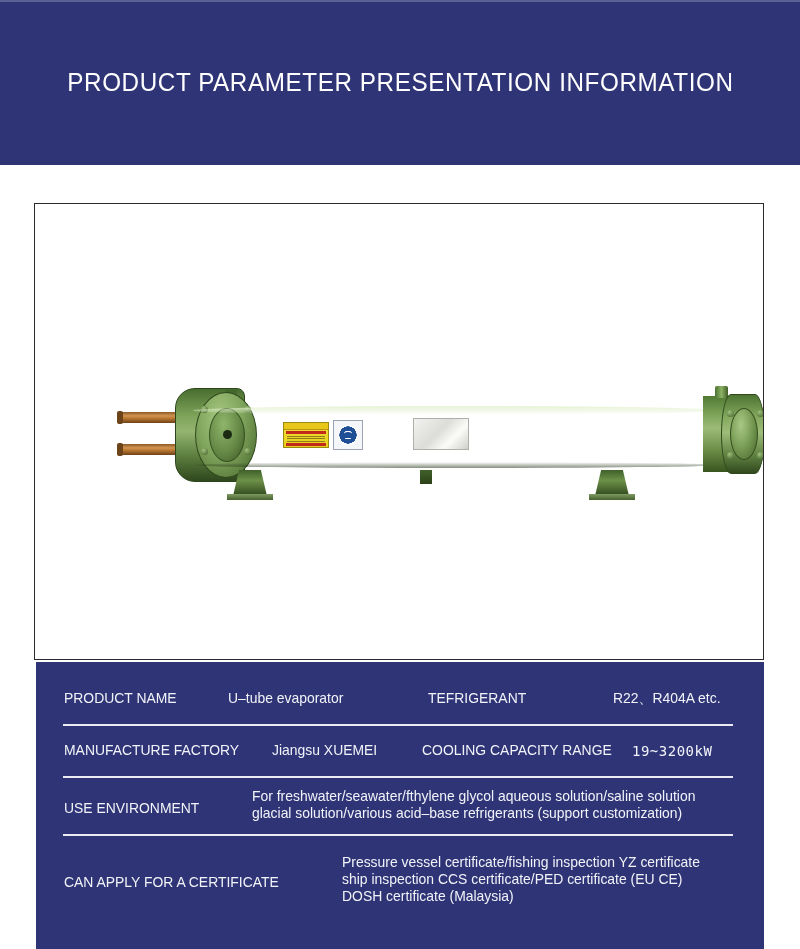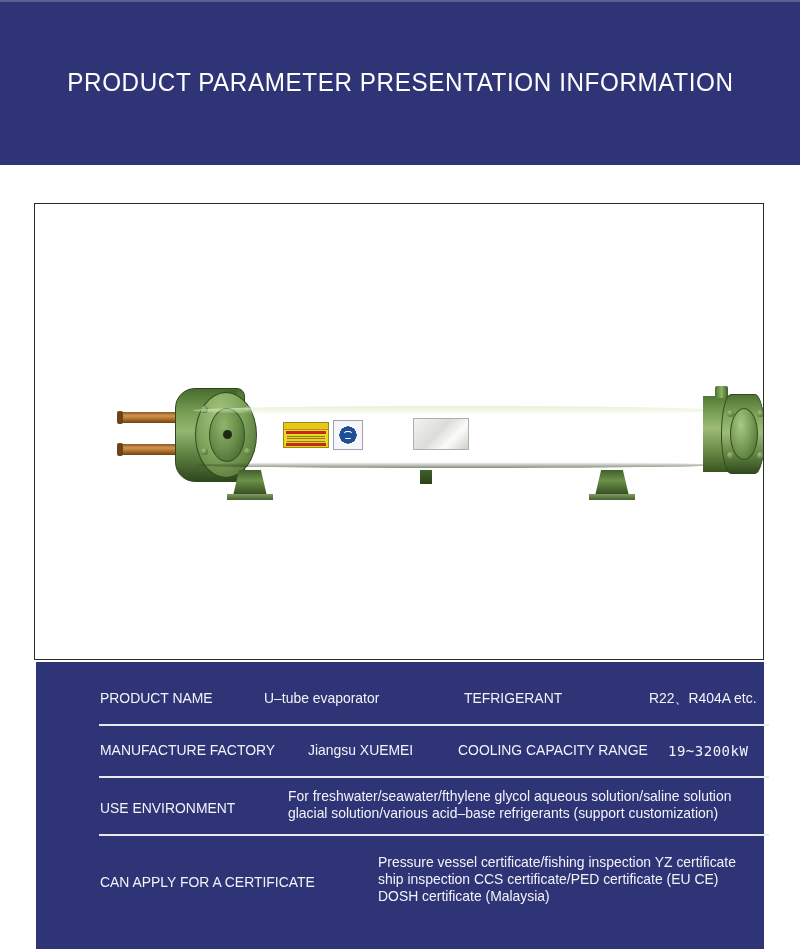--- a/index.html
+++ b/index.html
@@ -207,21 +207,20 @@
     background:linear-gradient(135deg,#f2f2f0 0%,#dcdcd8 45%,#fbfbf9 70%,#cfcfca 100%);
     border:1px solid #b0b0aa;box-sizing:border-box;
   }
 
   
   .spec-panel{
     position:absolute;left:36px;top:662px;width:728px;height:287px;
     background:#2e3476;
     color:#ffffff;
     box-sizing:border-box;
-    padding-left:36px;
   }
   .spec-row{position:relative;}
   .spec-sep{
     position:absolute;left:27px;width:670px;height:2px;background:#e9eaf2;
   }
   .cell{
     position:absolute;
     font-size:14.5px;
     color:#f2f3f8;
     white-space:nowrap;

